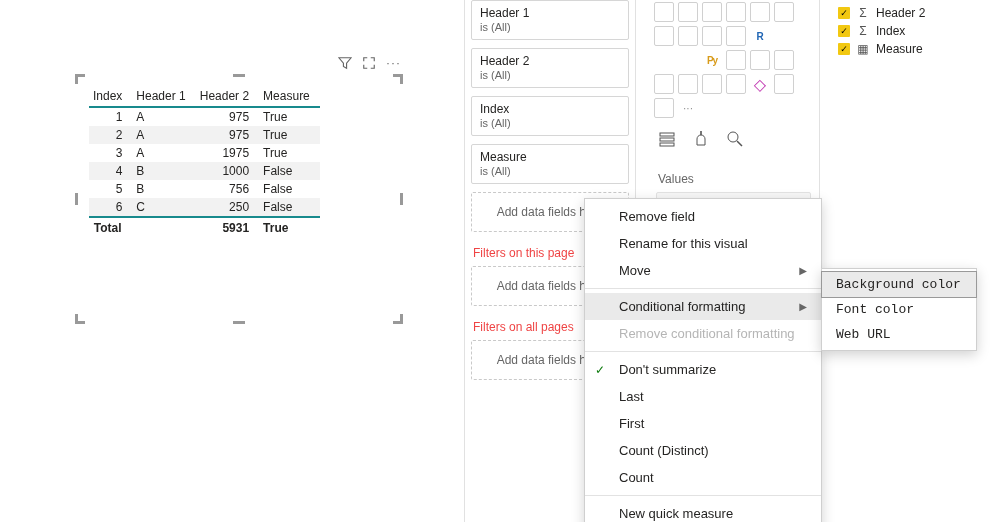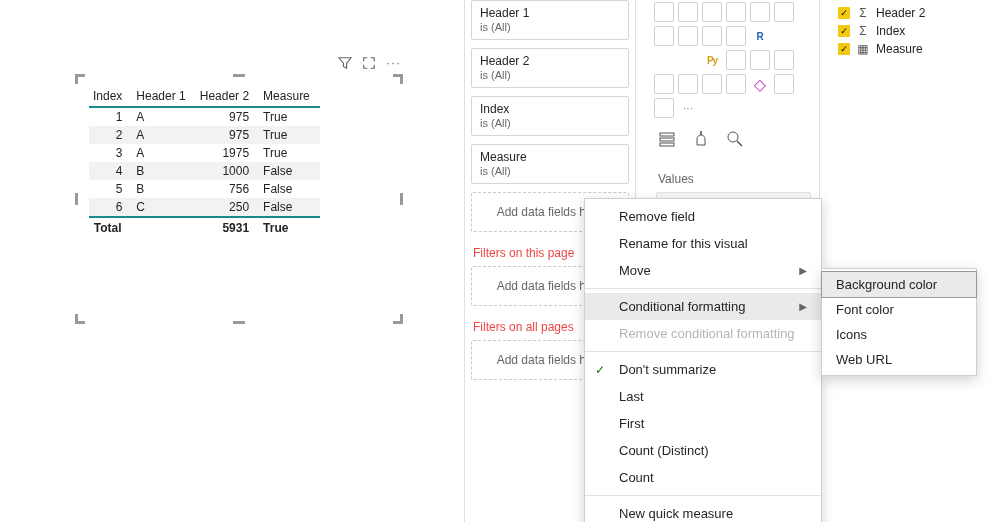--- a/index.html
+++ b/index.html
@@ -110,21 +110,21 @@
   .context-menu .mi .tick {
     position:absolute; left:10px; color:#107c10; font-size:12px;
   }
   .context-menu .mi.disabled { color:#b5b5b5;}
   .context-menu .mi.hov { background:#eaeaea;}
   .context-menu .sep { height:1px; background:#e2e2e2; margin:4px 0;}
   .context-menu .arrow { font-size:10px; color:#666;}
   .submenu {
     position:absolute; left:821px; top:268px; width:156px;
     background:#fff; border:1px solid #cfcfcf; box-shadow:0 4px 12px rgba(0,0,0,.18);
-    padding:3px 0; z-index:60;
+    padding:3px 0; z-index:60;font-family:Liberation Mono, monospace;
   }
   .submenu .mi { padding:5px 14px; font-size:13px;}
   .submenu .mi.hov { background:#eaeaea; outline:1px solid #999;}
   
   svg { display:block; }
 </style>
 </head>
 <body>
 
 <div class="canvas">
@@ -367,15 +367,14 @@
   <div class="sep"></div>
   <div class="mi">
       <span>New quick measure</span>
     </div>
 
 </div>
 
 <div class="submenu">
   <div class="mi hov">Background color</div>
   <div class="mi">Font color</div>
-  <div class="mi">Icons</div>
   <div class="mi">Web URL</div>
 </div>
 
 </body></html>

